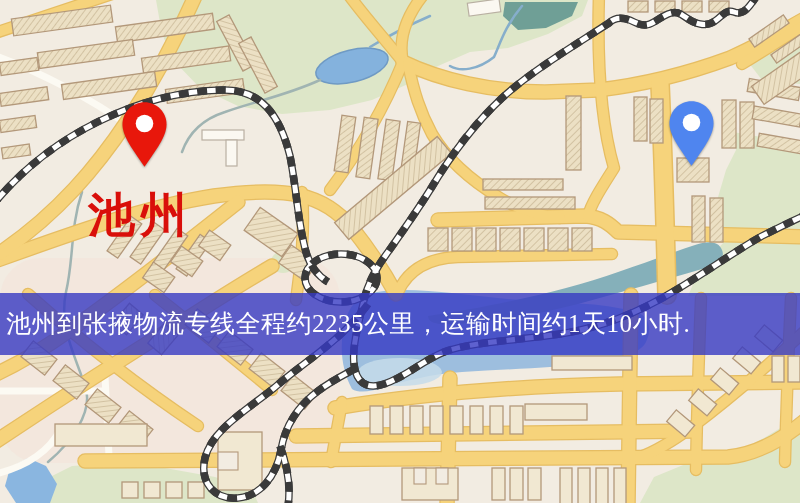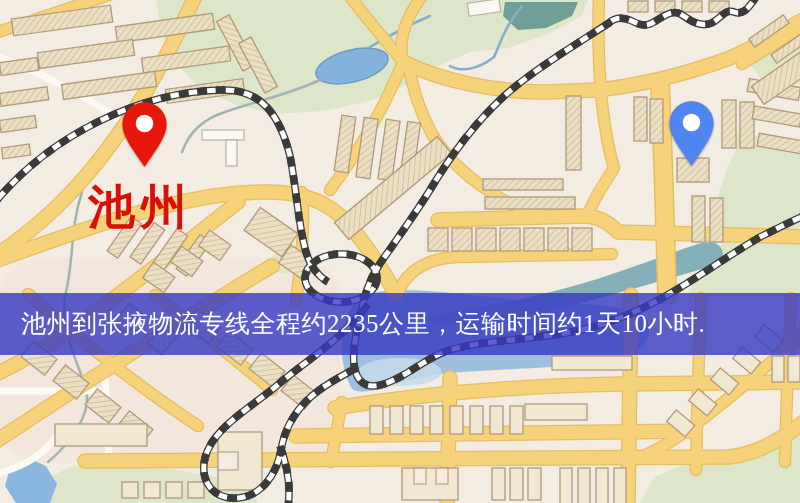--- a/index.html
+++ b/index.html
@@ -21,31 +21,31 @@
   .bldg-white{fill:#fbf8f1;stroke:#b9b0a2;stroke-width:1.2;}
   .notch{fill:var(--map-bg);stroke:var(--building-edge);stroke-width:1.1;}
   .stream{fill:none;stroke:#a0b4b2;stroke-width:2.5;stroke-linecap:round;}
   .stream-blue{fill:none;stroke:#86aecb;stroke-width:2.5;stroke-linecap:round;}
 
   .banner{
     position:absolute;left:0;top:293px;width:800px;height:62px;
     background:var(--banner-bg);
     color:var(--banner-text);
     font-size:25px;line-height:62px;white-space:nowrap;
-    padding-left:21px;box-sizing:border-box;letter-spacing:.5px;
+    padding-left:6px;box-sizing:border-box;letter-spacing:.5px;
     z-index:30;
   }
   .pin{position:absolute;width:47px;height:69px;z-index:20;
        filter:drop-shadow(0 1px 1px rgba(0,0,0,.35));}
   .pin svg{display:block;width:100%;height:100%;}
   .place-label{
     position:absolute;z-index:25;font-size:47px;font-weight:700;
     letter-spacing:5px;line-height:1;
   }
-  #origin-label{left:88px;top:184px;color:var(--origin-label);}
+  #origin-label{left:88px;top:192px;color:var(--origin-label);}
   #destination-label{left:641px;top:184px;color:var(--destination-label);letter-spacing:3px;}
 </style>
 </head>
 <body>
 
 <div id="stage">
 
   <svg id="map-art" width="800" height="503" viewBox="0 0 800 503">
     <defs>
       <pattern id="bh" patternUnits="userSpaceOnUse" width="5" height="5" patternTransform="rotate(45)">

